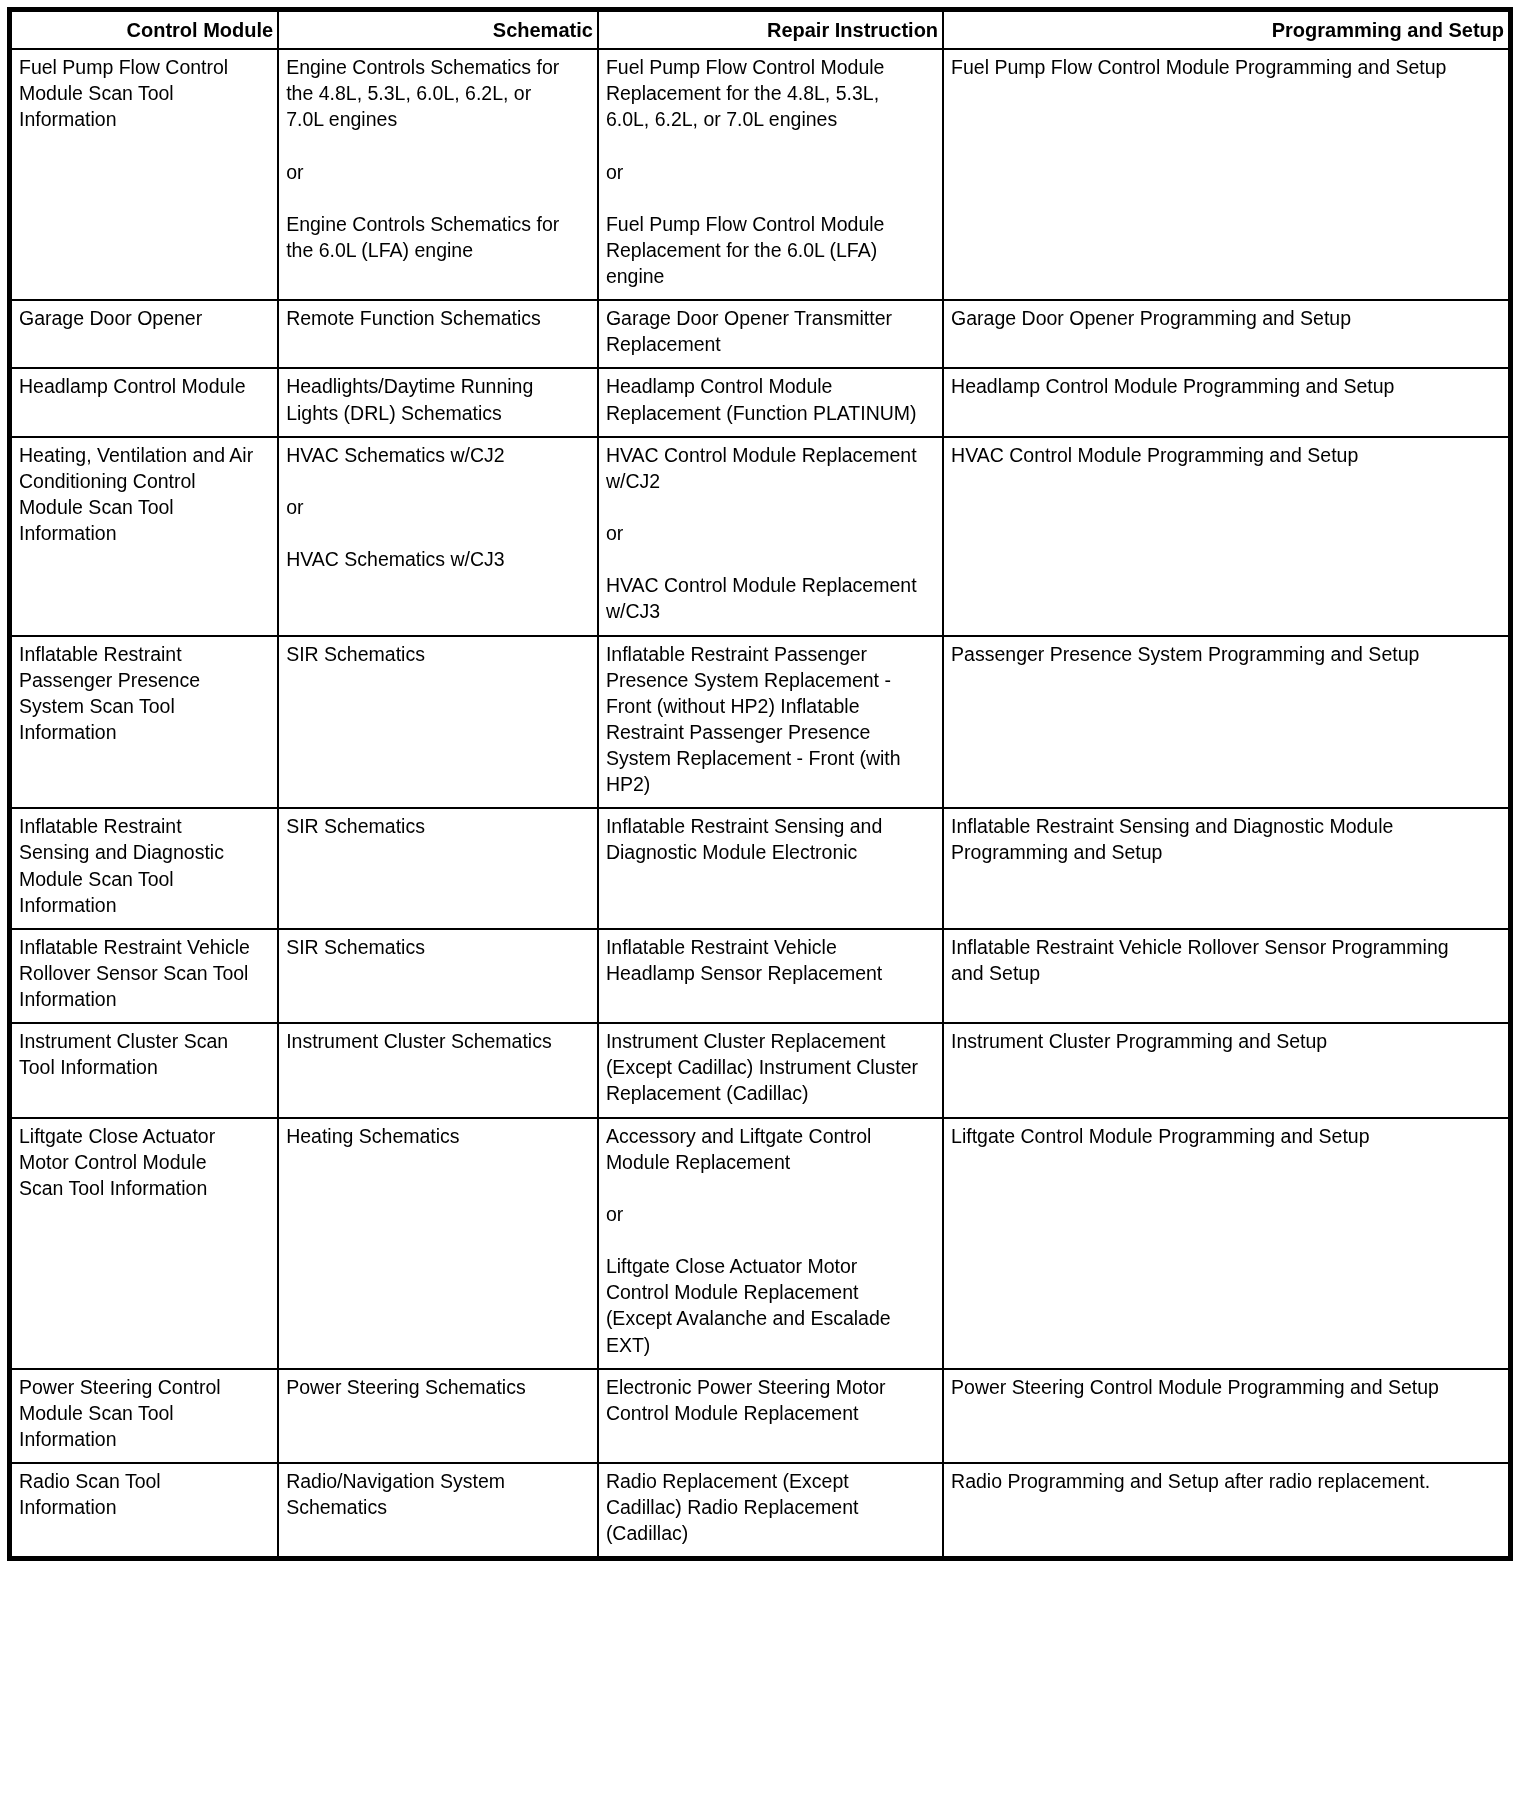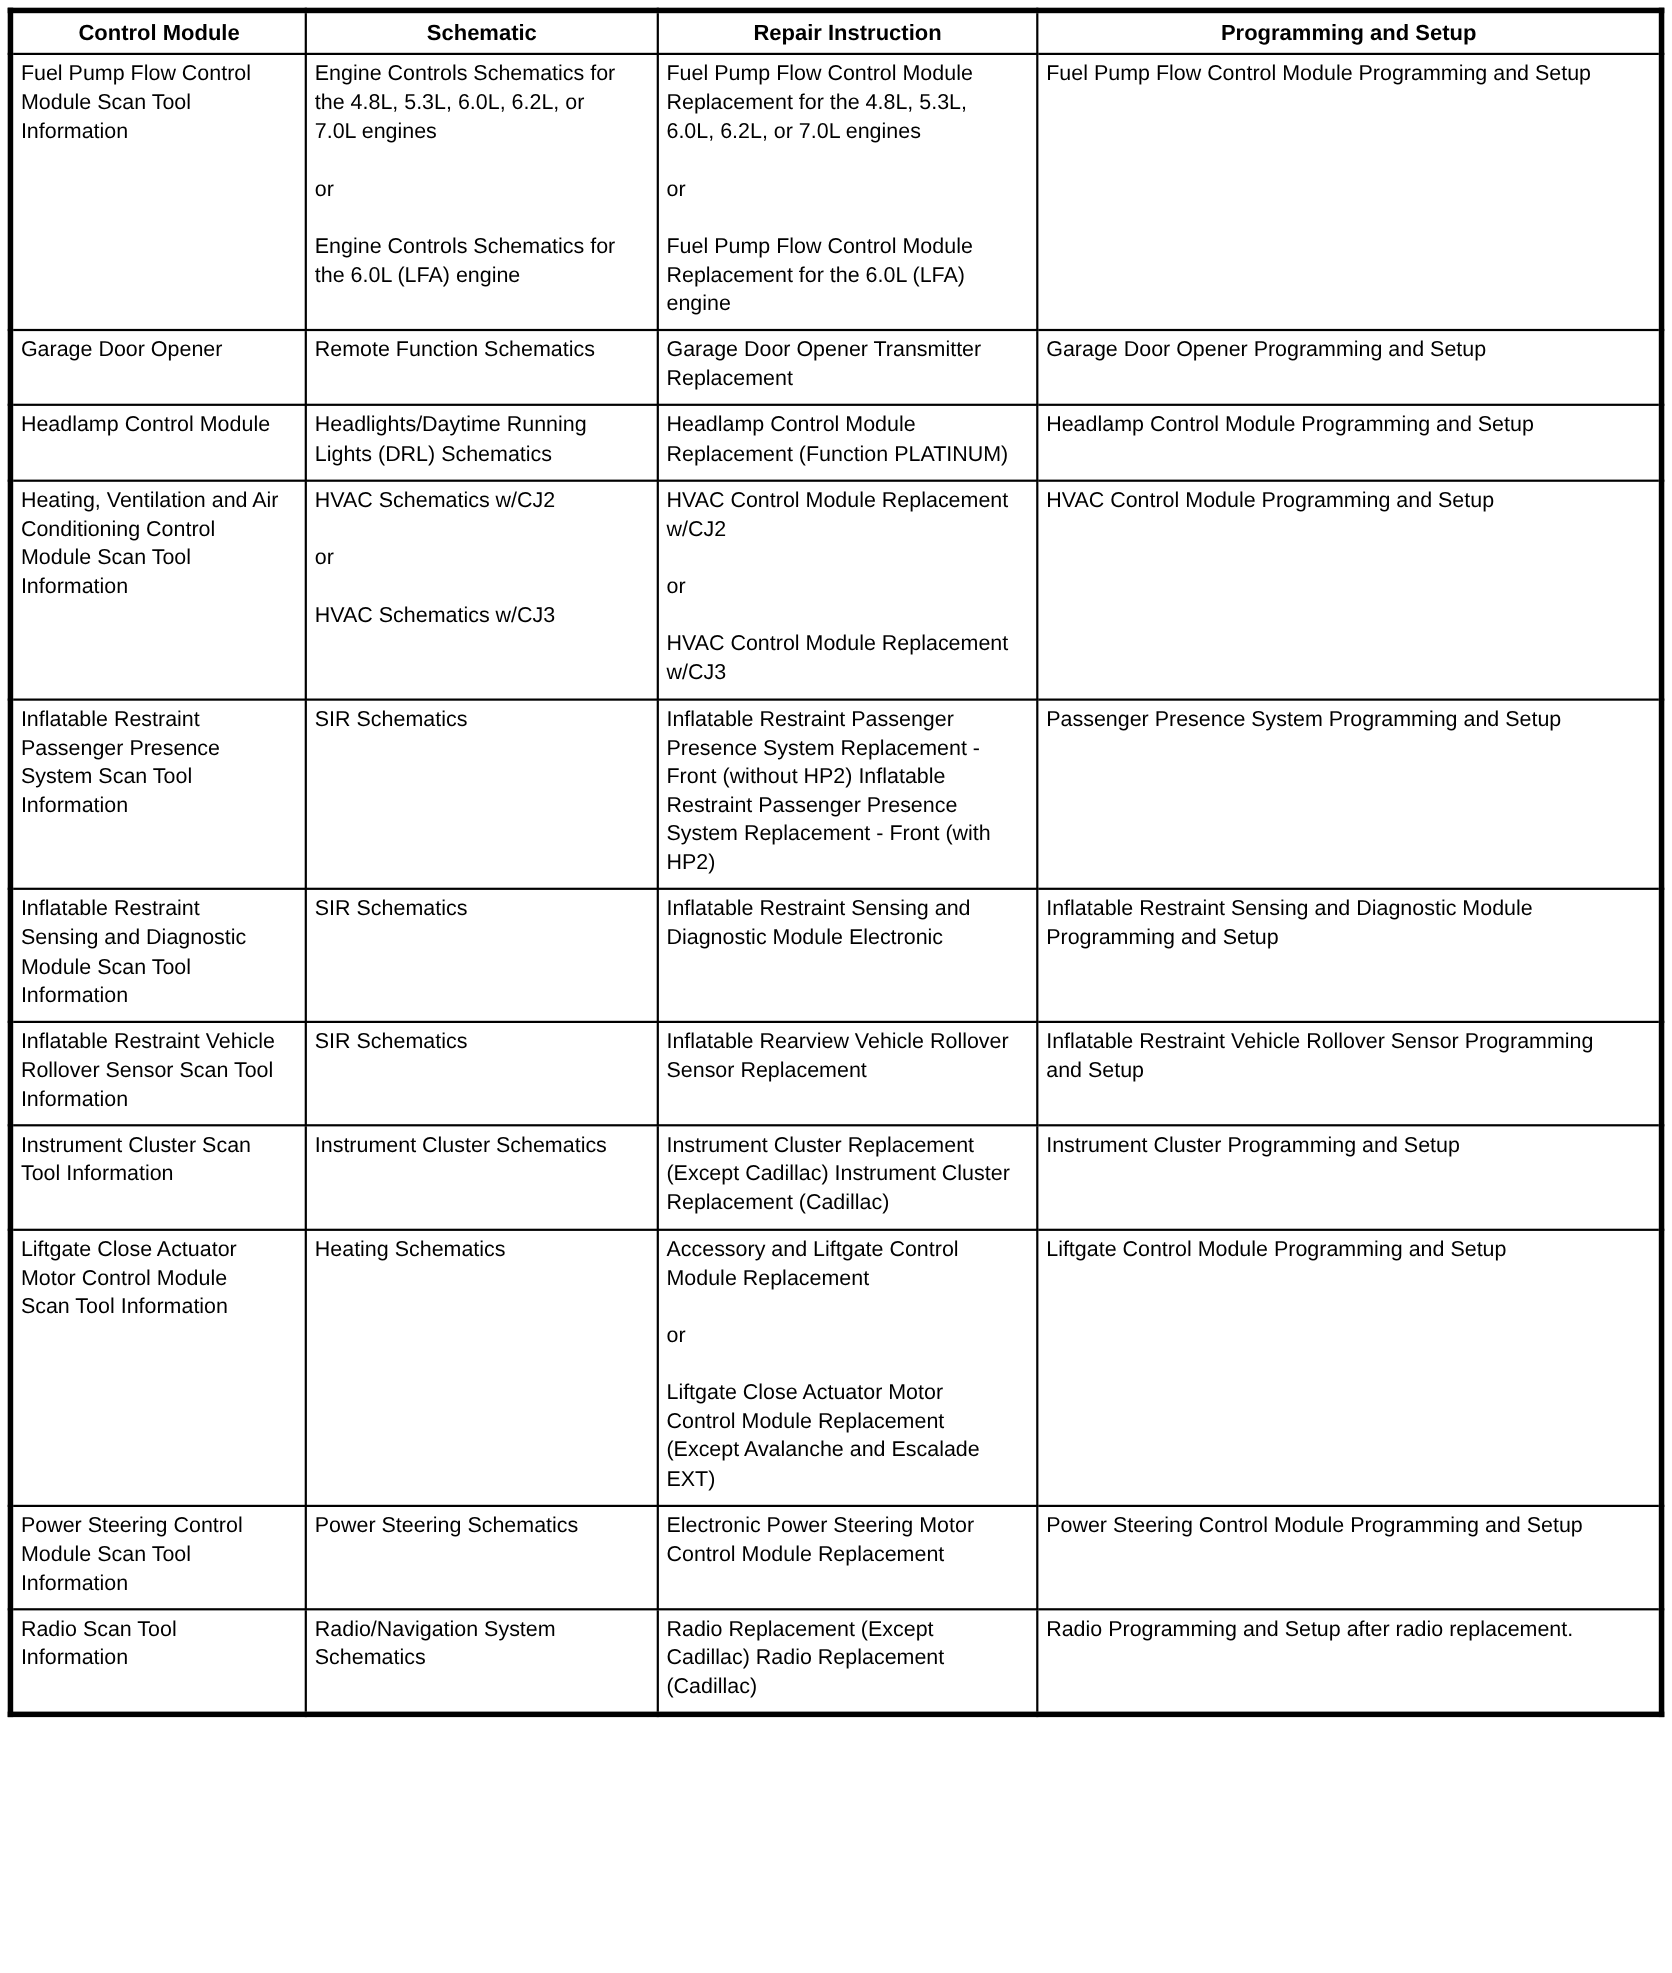--- a/index.html
+++ b/index.html
@@ -23,21 +23,21 @@
     background: #ffffff;
   }
   table.service-table th,
   table.service-table td {
     border: 2px solid #000000;
     background: #ffffff;
   }
   table.service-table th {
     font-size: 20px;
     font-weight: bold;
-    text-align: center;
+    text-align: right;
     vertical-align: middle;
     padding: 6px 4px;
     line-height: 1.2;
   }
   table.service-table td {
     font-size: 19.5px;
     line-height: 1.34;
     vertical-align: top;
     text-align: left;
     padding: 4px 24px 10px 7px;
@@ -113,21 +113,21 @@
         </tr>
         <tr>
           <td>Inflatable Restraint Sensing and Diagnostic Module Scan Tool Information</td>
           <td>SIR Schematics</td>
           <td>Inflatable Restraint Sensing and Diagnostic Module Electronic</td>
           <td>Inflatable Restraint Sensing and Diagnostic Module Programming and Setup</td>
         </tr>
         <tr>
           <td>Inflatable Restraint Vehicle Rollover Sensor Scan Tool Information</td>
           <td>SIR Schematics</td>
-          <td>Inflatable Rearview Vehicle Rollover Sensor Replacement</td>
+          <td>Inflatable Restraint Vehicle Headlamp Sensor Replacement</td>
           <td>Inflatable Restraint Vehicle Rollover Sensor Programming and Setup</td>
         </tr>
         <tr>
           <td>Instrument Cluster Scan Tool Information</td>
           <td>Instrument Cluster Schematics</td>
           <td>Instrument Cluster Replacement (Except Cadillac) Instrument Cluster Replacement (Cadillac)</td>
           <td>Instrument Cluster Programming and Setup</td>
         </tr>
         <tr>
           <td>Liftgate Close Actuator Motor Control Module Scan Tool Information</td>

